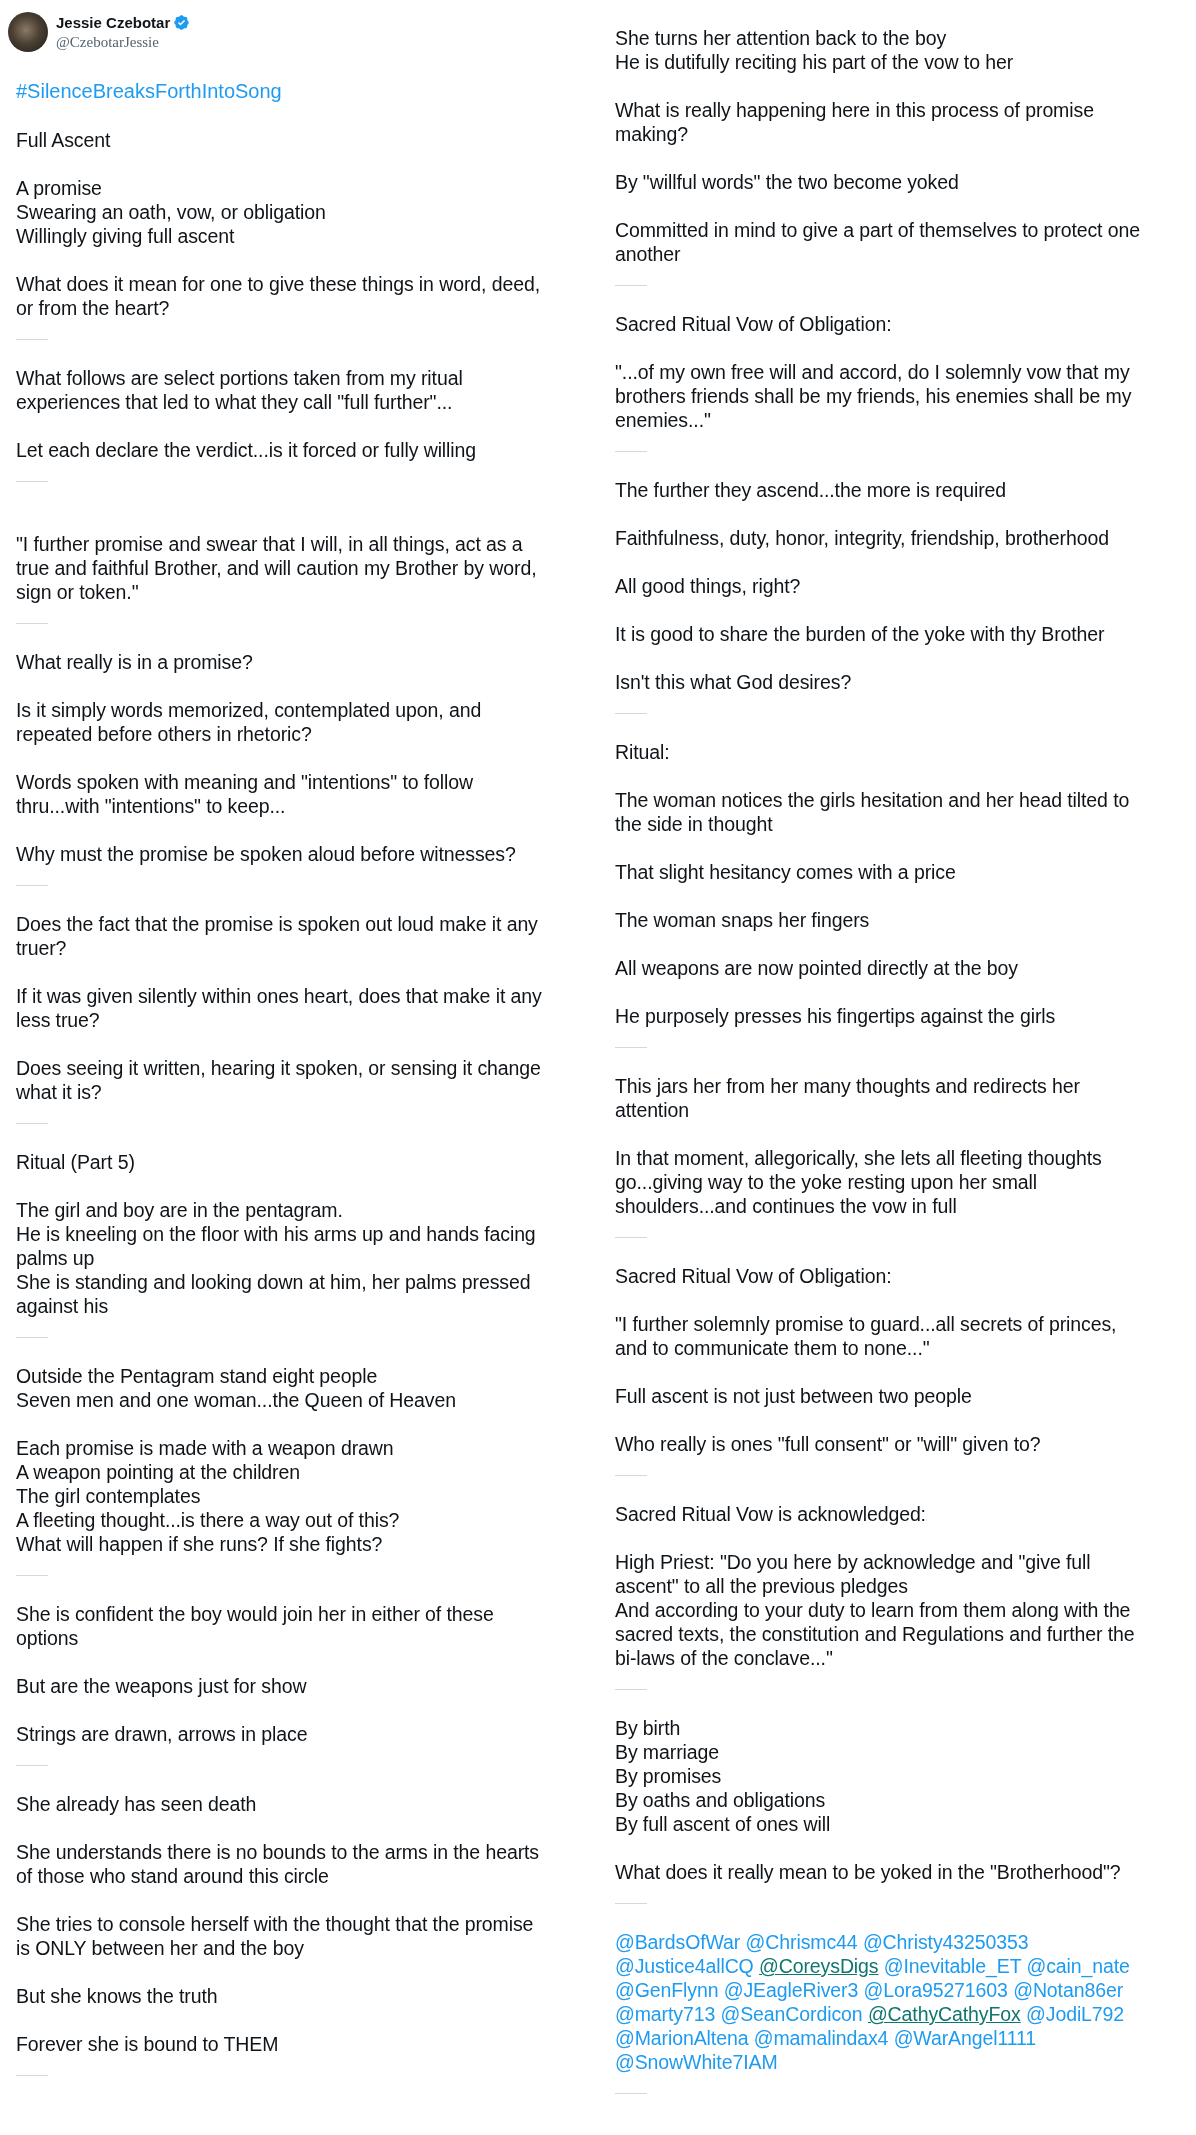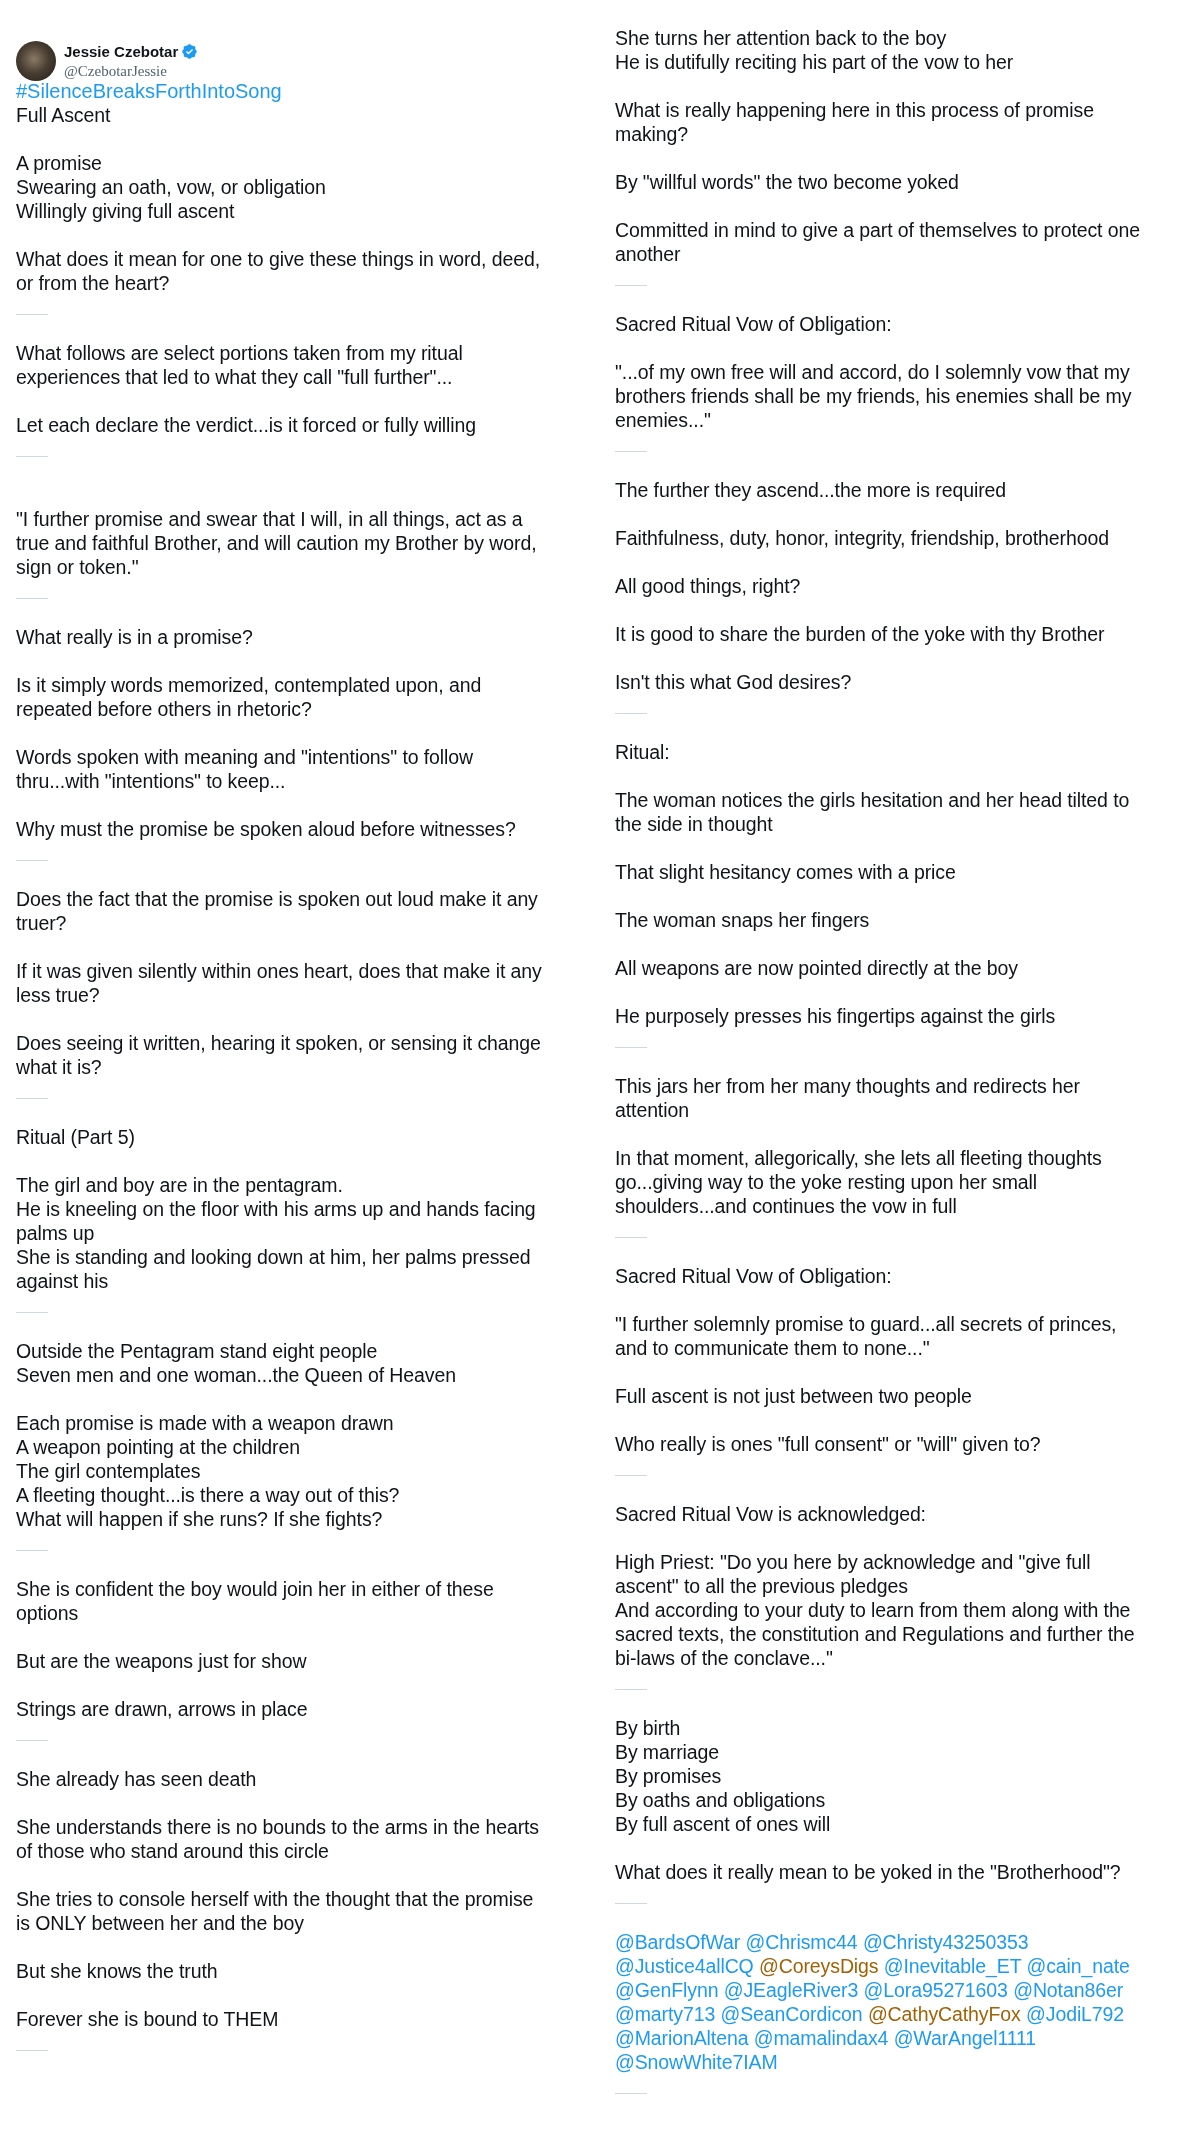--- a/index.html
+++ b/index.html
@@ -8,35 +8,35 @@
     font-family: "Liberation Sans", "DejaVu Sans", sans-serif;
     color: #0f1419;
   }
   .col { position: absolute; width: 585px; }
   .col-left { left: 16px; top: 79px; }
   .col-right { left: 615px; top: 26px; }
   .line { font-size: 19.5px; line-height: 24px; height: 24px; white-space: nowrap; letter-spacing: -0.1px; }
   .blank { height: 24px; }
   .sep { height: 46px; position: relative; }
   .sep::after { content: ""; position: absolute; left: 0; top: 19px; width: 32px; height: 1px; background: #cfd9de; }
-  .hashtag { color: #1d9bf0; font-size: 20px; line-height: 24px; height: 24px; cursor: pointer; }
-  .header { position: absolute; left: 16px; top: 12px; height: 40px; display: flex; align-items: center; margin-top: 29px; }
+  .hashtag { color: #1d9bf0; font-size: 20px; line-height: 24px; height: 24px; margin-bottom: 25px; cursor: pointer; }
+  .header { position: absolute; left: 8px; top: 12px; height: 40px; display: flex; align-items: center; }
   .avatar {
     width: 40px; height: 40px; border-radius: 50%;
     background: radial-gradient(circle at 45% 45%, #8a7a66 0%, #4a3f33 45%, #1e1913 100%);
     flex: none;
   }
   .who { margin-left: 8px; display: flex; flex-direction: column; justify-content: center; }
   .name-row { display: flex; align-items: center; height: 20px; }
   .name { font-weight: bold; font-size: 15px; color: #0f1419; }
   .badge { margin-left: 3px; width: 17px; height: 17px; display: inline-block; }
   .handle { font-size: 15px; color: #536471; height: 20px; line-height: 20px; font-family: Liberation Serif, serif; }
   .mentions .line { height: 24px; }
   .mention { color: #1d9bf0; cursor: pointer; }
-  .mention.plain { color: #a16207; }
+  .mention.plain { color: #0f766e; text-decoration: underline; }
 </style>
 </head>
 <body>
 
 <div class="header">
   <div class="avatar"></div>
   <div class="who">
     <div class="name-row">
       <span class="name">Jessie Czebotar</span>
       <span class="badge">

